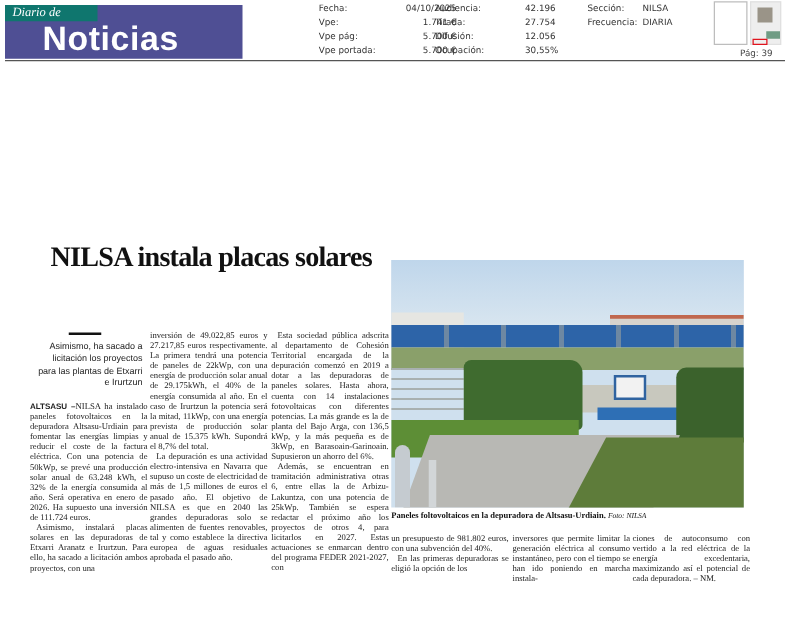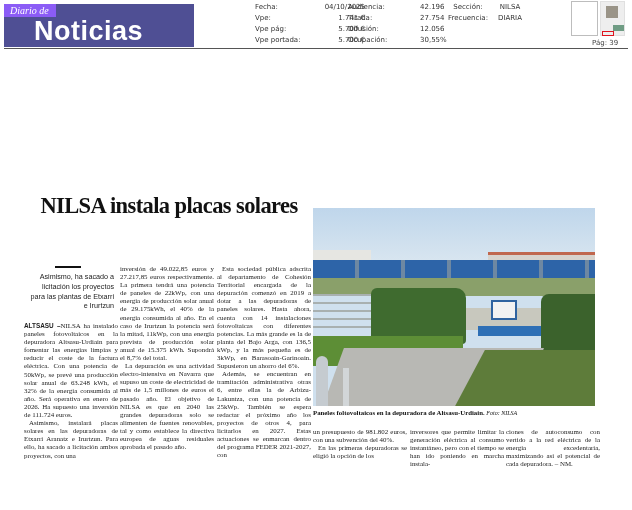--- a/index.html
+++ b/index.html
@@ -5,42 +5,42 @@
   * { box-sizing: border-box; margin: 0; padding: 0; }
   html, body { width: 632px; height: 510px; background: #ffffff; overflow: hidden; }
   body { position: relative; font-family: "DejaVu Sans", sans-serif; color: #1a1a1a; }
 
   
   .masthead {
     position: absolute; left: 4px; top: 4px; width: 190px; height: 43px;
     background: #4f4f94;
   }
   .masthead .diario {
-    position: absolute; left: 0; top: 0; width: 52px; height: 13px;
-    background: #8b5cf6; color: #fff;
+    position: absolute; left: 0; top: 0; width: 74px; height: 13px;
+    background: #0f766e; color: #fff;
     font-family: "Liberation Serif", serif; font-style: italic; font-size: 10px;
     line-height: 13px; padding-left: 6px;
   }
   .masthead .noticias {
     position: absolute; left: 30px; top: 11px;
     font-family: "Liberation Sans", sans-serif; font-weight: bold;
     color: #ffffff; font-size: 27px; line-height: 32px; letter-spacing: 0.5px;
   }
   .meta-grid {
     position: absolute; top: 2px; font-family: "DejaVu Sans", sans-serif;
     font-size: 7px; color: #333; line-height: 11px;
   }
   .meta-row { display: flex; height: 11px; white-space: nowrap; }
   .col1 { left: 255px; }
   .col1 .k { width: 60px; }
   .col1 .v { width: 50px; text-align: right; }
   .col2 { left: 348px; }
   .col2 .k { width: 57px; }
   .col2 .v { width: 45px; text-align: left; padding-left: 15px; }
-  .col3 { left: 446px; text-align: center; }
+  .col3 { left: 470px; }
   .col3 .k { width: 44px; }
   .col3 .v { width: 40px; }
 
   .thumb-blank {
     position: absolute; left: 571px; top: 1px; width: 27px; height: 35px;
     border: 1px solid #bdbdbd; background: #fff;
   }
   .thumb-page {
     position: absolute; left: 600px; top: 1px; width: 25px; height: 35px;
     background: #eeeeee; border: 1px solid #e0e0e0;

